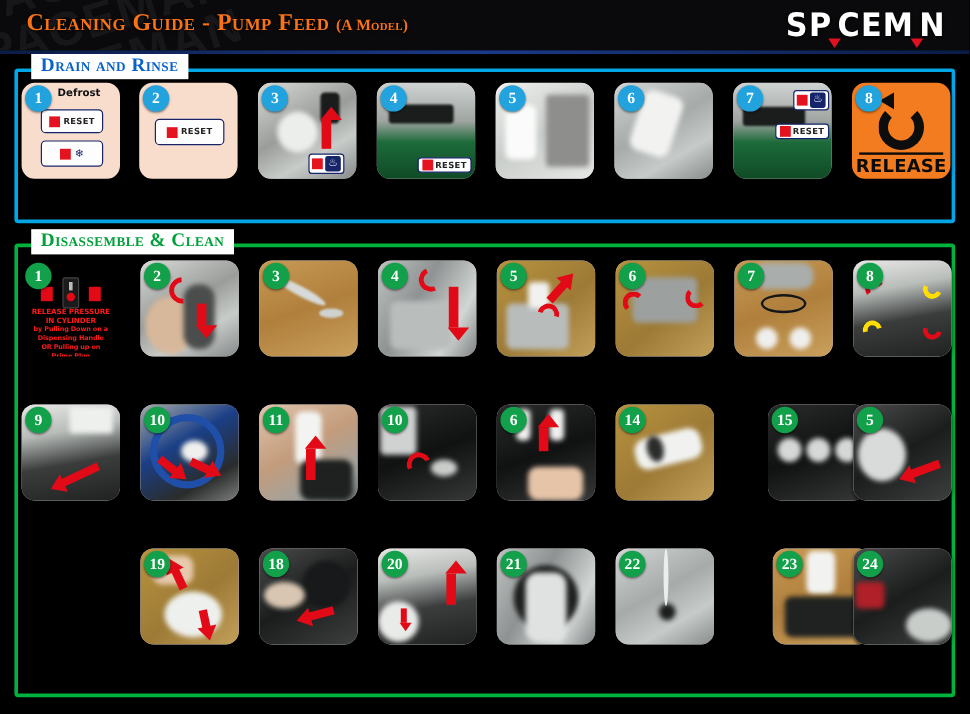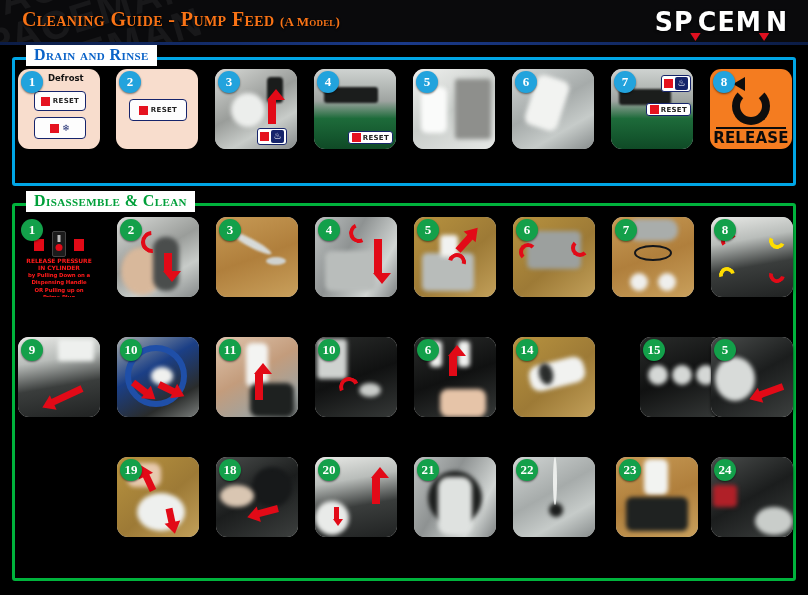--- a/index.html
+++ b/index.html
@@ -567,21 +567,21 @@
   </div>
 
   <div class="tile" style="left:501px; top:254px;">
     <div class="photo ph-sink">
       <div class="soft" style="left:36px; top:46px; width:14px; height:14px; background:#1b1d1c; border-radius:50%;"></div>
       <div class="soft" style="left:40px; top:0px; width:4px; height:48px; background:#eceeec; filter:blur(0.6px);"></div>
     </div>
     <div class="badge green">22</div>
   </div>
 
-  <div class="tile" style="left:604px; top:254px;">
+  <div class="tile" style="left:632px; top:254px;">
     <div class="photo ph-cork">
       <div class="soft" style="left:28px; top:2px; width:24px; height:36px; background:#f2f3f1; border-radius:6px;"></div>
       <div class="soft" style="left:10px; top:40px; width:62px; height:34px; background:#1f2221; border-radius:6px;"></div>
     </div>
     <div class="badge green">23</div>
   </div>
 
   <div class="tile" style="left:699px; top:254px;">
     <div class="photo ph-dark">
       <div class="soft" style="left:2px; top:28px; width:24px; height:22px; background:#b02028; border-radius:4px;"></div>

